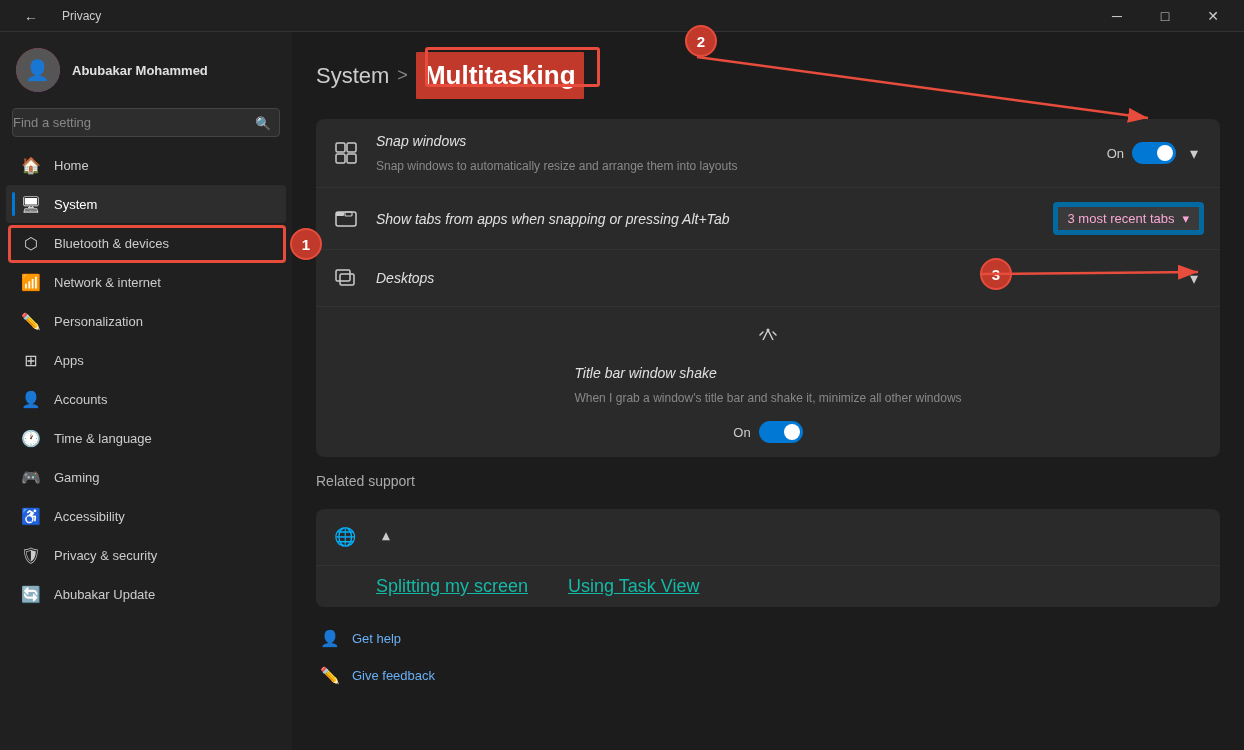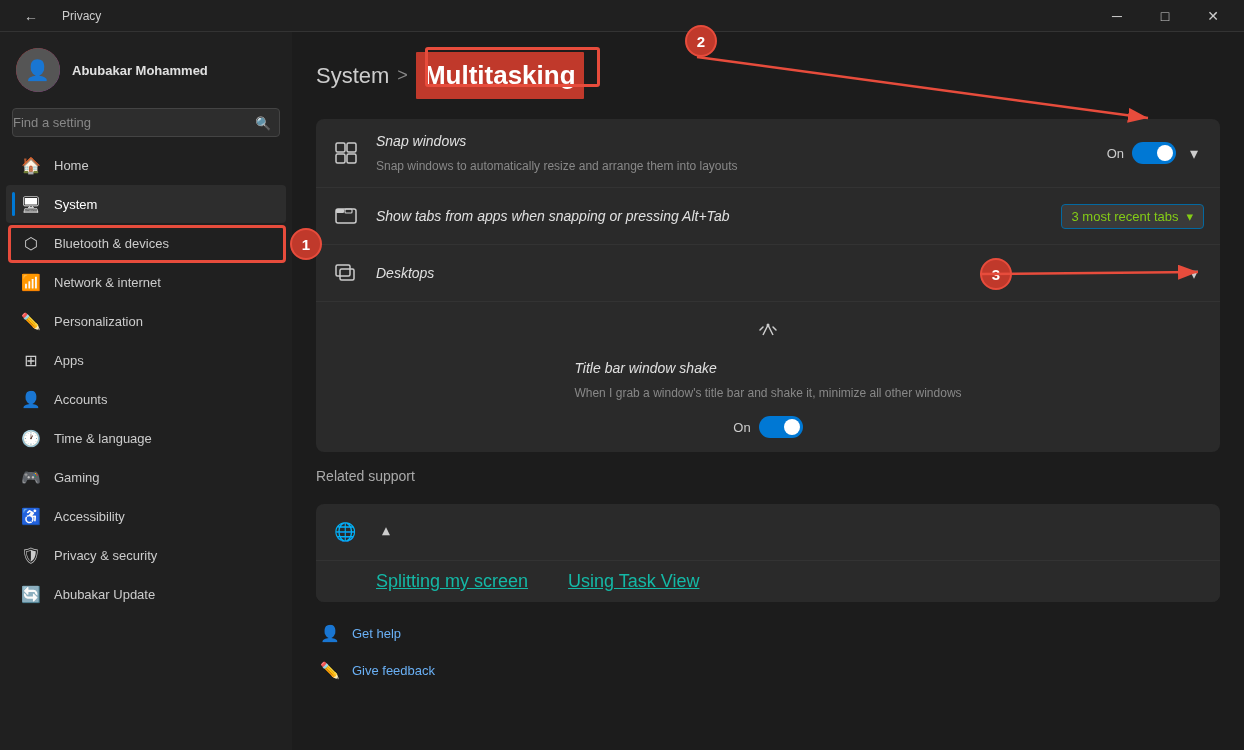--- a/index.html
+++ b/index.html
@@ -261,27 +261,27 @@
       font-size: 16px;
       cursor: pointer;
       padding: 2px 6px;
     }
 
     
     .dropdown-control {
       display: flex;
       align-items: center;
       background: #3a3a3a;
-      border: 1px solid #0369a1;
+      border: 5px solid #0369a1;
       border-radius: 4px;
       padding: 4px 10px;
       gap: 8px;
       cursor: pointer;
       font-size: 13px;
-      color: #84cc16;
+      color: #f9a8d4;
     }
 
     
     .related-support-title {
       font-size: 14px;
       color: #aaa;
       margin: 16px 0 20px 0;
       font-weight: 400;
     }
 

